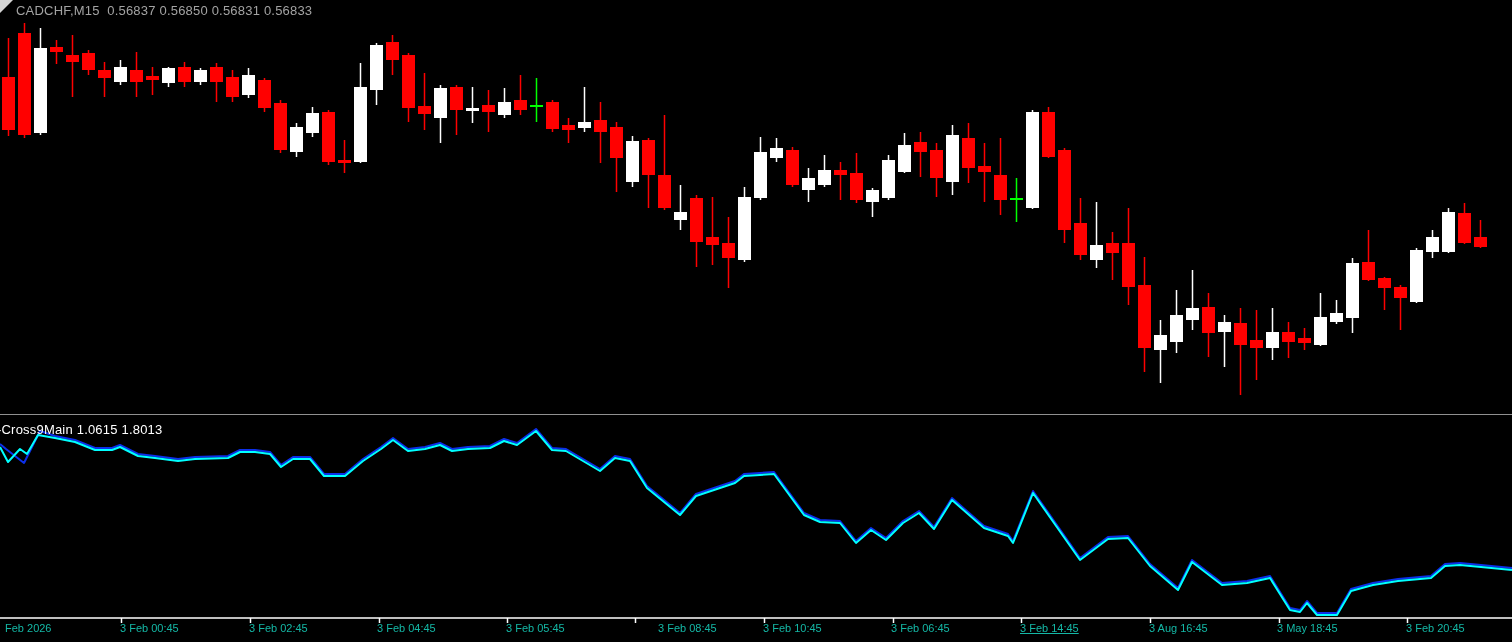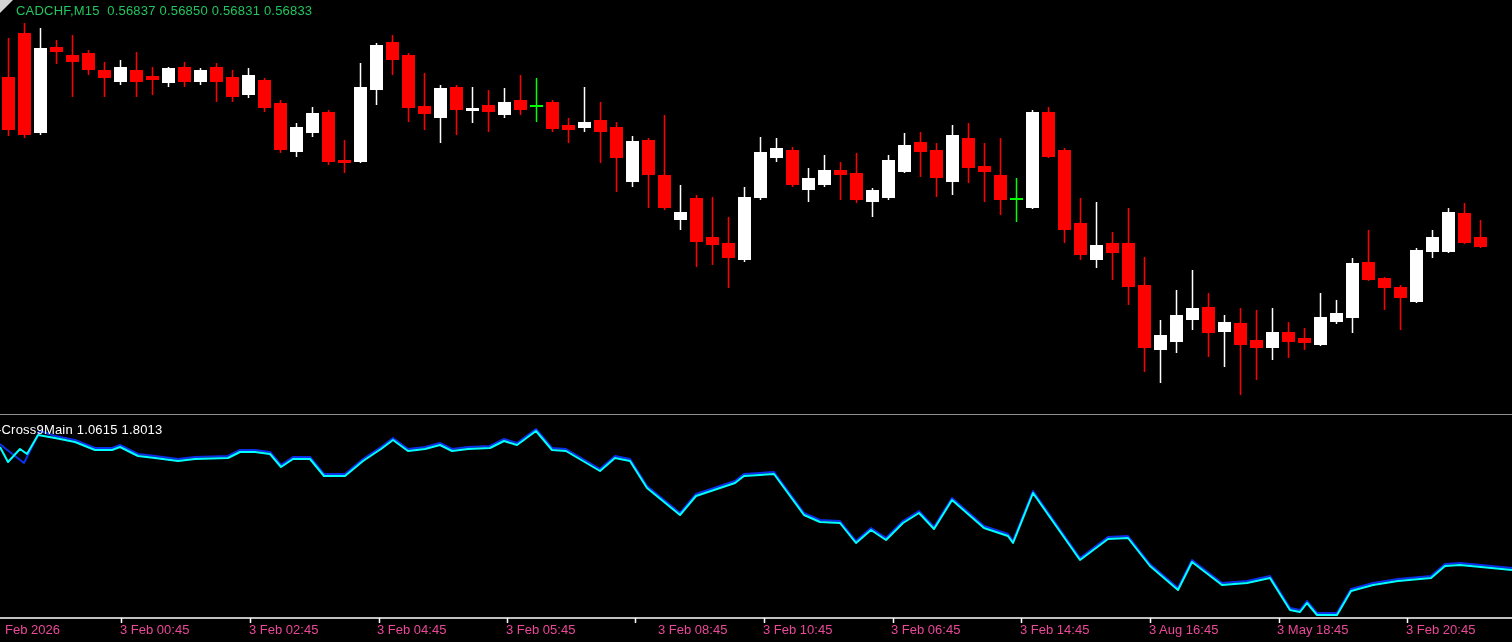--- a/index.html
+++ b/index.html
@@ -6,29 +6,29 @@
   #screen{
     position:relative;width:1512px;height:642px;background:#000;
     overflow:hidden;font-family:"Liberation Sans",sans-serif;
   }
   #chart-canvas{position:absolute;left:0;top:0;}
   .corner-tri{
     position:absolute;left:0;top:0;width:0;height:0;
     border-top:13px solid #d4d4d4;border-right:13px solid transparent;
   }
   .hdr{
-    position:absolute;left:16px;top:3px;color:#22c55e;font-size:13px;
+    position:absolute;left:16px;top:3px;color:#a3a3a3;font-size:13px;
     white-space:pre;letter-spacing:0.2px;
   }
   .ind-label{
     position:absolute;left:-3px;top:422px;color:#fff;font-size:13px;
     white-space:pre;letter-spacing:0.2px;
   }
   .tlabel{
-    position:absolute;top:622px;color:#ec4899;font-size:13px;white-space:nowrap;
+    position:absolute;top:622px;color:#14b8a6;font-size:11px;white-space:nowrap;
   }
 </style>
 </head>
 <body>
 
 <div id="screen">
 
   <svg id="chart-canvas" width="1512" height="642">
       <line x1="8.5" y1="38" x2="8.5" y2="136" stroke="#FF0000" stroke-width="1.5"></line>
       <rect x="2" y="77" width="13" height="53" fill="#FF0000"></rect>
@@ -241,19 +241,19 @@
 
   <div id="time-labels">
       <div class="tlabel" style="left: 5px;">Feb 2026</div>
       <div class="tlabel" style="left: 120px;">3 Feb 00:45</div>
       <div class="tlabel" style="left: 249px;">3 Feb 02:45</div>
       <div class="tlabel" style="left: 377px;">3 Feb 04:45</div>
       <div class="tlabel" style="left: 506px;">3 Feb 05:45</div>
       <div class="tlabel" style="left: 634px; margin-left: 24px;">3 Feb 08:45</div>
       <div class="tlabel" style="left: 763px;">3 Feb 10:45</div>
       <div class="tlabel" style="left: 891px;">3 Feb 06:45</div>
-      <div class="tlabel" style="left: 1020px;">3 Feb 14:45</div>
+      <div class="tlabel" style="left: 1020px; text-decoration: underline;">3 Feb 14:45</div>
       <div class="tlabel" style="left: 1149px;">3 Aug 16:45</div>
       <div class="tlabel" style="left: 1277px;">3 May 18:45</div>
       <div class="tlabel" style="left: 1406px;">3 Feb 20:45</div>
     </div>
 
 </div>
 
 </body></html>

